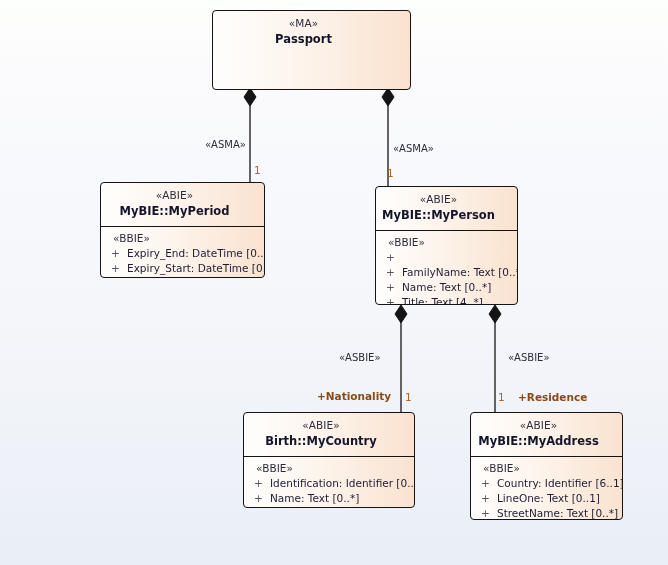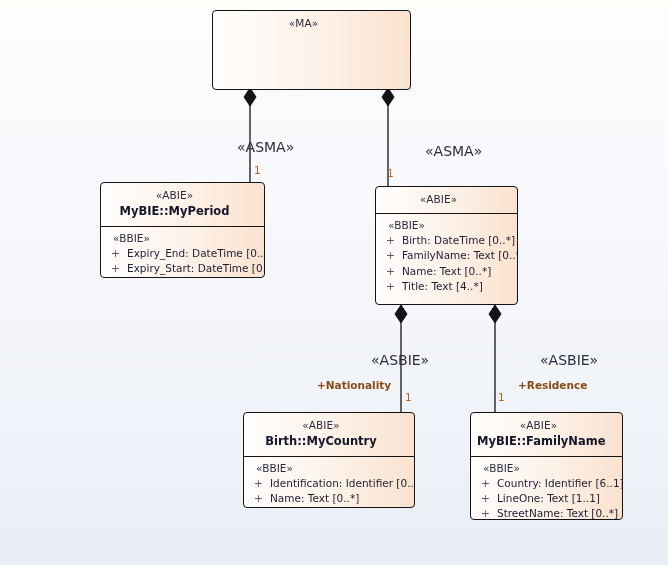--- a/index.html
+++ b/index.html
@@ -79,24 +79,23 @@
     box-sizing: border-box;
     flex: none;
   }
   .attr .atext {
     flex: 1;
   }
 
   
   .elabel {
     position: absolute;
-    font-size: 14px;
+    font-size: 10px;
     color: #2b2b3c;
     white-space: nowrap;
-    margin-left: 32px;
   }
   .mult {
     position: absolute;
     font-size: 10.5px;
     color: #b5651d;
     white-space: nowrap;
   }
   .role {
     position: absolute;
     font-size: 10.5px;
@@ -121,20 +120,21 @@
     <line x1="401" y1="314" x2="401" y2="412" stroke="#141414" stroke-width="1.3"></line>
     <polygon points="401,305 407,314 401,323 395,314" fill="#141414" stroke="#141414" stroke-width="1"></polygon>
 
     <line x1="495" y1="314" x2="495" y2="412" stroke="#141414" stroke-width="1.3"></line>
     <polygon points="495,305 501,314 495,323 489,314" fill="#141414" stroke="#141414" stroke-width="1"></polygon>
   </svg>
 
   <div class="umlclass" style="left:212px; top:10px; width:199px; height:80px;">
     <div class="hdr">
       <div class="stereo">«MA»</div>
+      <div class="cname">Passport</div>
     </div>
   </div>
 
   <div class="umlclass" style="left:100px; top:182px; width:165px; height:96px;">
     <div class="hdr">
       <div class="stereo">«ABIE»</div>
       <div class="cname">MyBIE::MyPeriod</div>
     </div>
     <div class="divider"></div>
     <div class="compartment">
@@ -146,27 +146,27 @@
       <div class="attr">
         <span class="vis">+</span>
         <span class="atext">Expiry_Start: DateTime [0..1]</span>
       </div>
     </div>
   </div>
 
   <div class="umlclass" style="left:375px; top:186px; width:143px; height:119px;">
     <div class="hdr">
       <div class="stereo">«ABIE»</div>
-    </div>
-    <div class="divider"></div>
-    <div class="compartment">
-      <div class="comp-stereo">«BBIE»</div>
-      <div class="attr">
-        <span class="vis">+</span>
-        <span class="atext">Birth: DateTime [0..*]</span>
+      <div class="cname">MyBIE::MyPerson</div>
+    </div>
+    <div class="divider"></div>
+    <div class="compartment">
+      <div class="comp-stereo">«BBIE»</div>
+      <div class="attr">
+        <span class="vis">+</span>
       </div>
       <div class="attr">
         <span class="vis">+</span>
         <span class="atext">FamilyName: Text [0..*]</span>
       </div>
       <div class="attr">
         <span class="vis">+</span>
         <span class="atext">Name: Text [0..*]</span>
       </div>
       <div class="attr">
@@ -191,47 +191,47 @@
       <div class="attr">
         <span class="vis">+</span>
         <span class="atext">Name: Text [0..*]</span>
       </div>
     </div>
   </div>
 
   <div class="umlclass" style="left:470px; top:412px; width:153px; height:108px;">
     <div class="hdr">
       <div class="stereo">«ABIE»</div>
-      <div class="cname">MyBIE::FamilyName</div>
+      <div class="cname">MyBIE::MyAddress</div>
     </div>
     <div class="divider"></div>
     <div class="compartment">
       <div class="comp-stereo">«BBIE»</div>
       <div class="attr">
         <span class="vis">+</span>
         <span class="atext">Country: Identifier [6..1]</span>
       </div>
       <div class="attr">
         <span class="vis">+</span>
-        <span class="atext">LineOne: Text [1..1]</span>
+        <span class="atext">LineOne: Text [0..1]</span>
       </div>
       <div class="attr">
         <span class="vis">+</span>
         <span class="atext">StreetName: Text [0..*]</span>
       </div>
     </div>
   </div>
 
   <div class="elabel" style="left:205px; top:139px;">«ASMA»</div>
   <div class="mult" style="left:254px; top:164px;">1</div>
 
   <div class="elabel" style="left:393px; top:143px;">«ASMA»</div>
   <div class="mult" style="left:387px; top:167px;">1</div>
 
   <div class="elabel" style="left:339px; top:352px;">«ASBIE»</div>
-  <div class="role" style="left:317px; top:379px;">+Nationality</div>
+  <div class="role" style="left:317px; top:390px;">+Nationality</div>
   <div class="mult" style="left:405px; top:391px;">1</div>
 
   <div class="elabel" style="left:508px; top:352px;">«ASBIE»</div>
-  <div class="role" style="left:518px; top:379px;">+Residence</div>
+  <div class="role" style="left:518px; top:391px;">+Residence</div>
   <div class="mult" style="left:498px; top:391px;">1</div>
 
 </div>
 
 </body></html>

